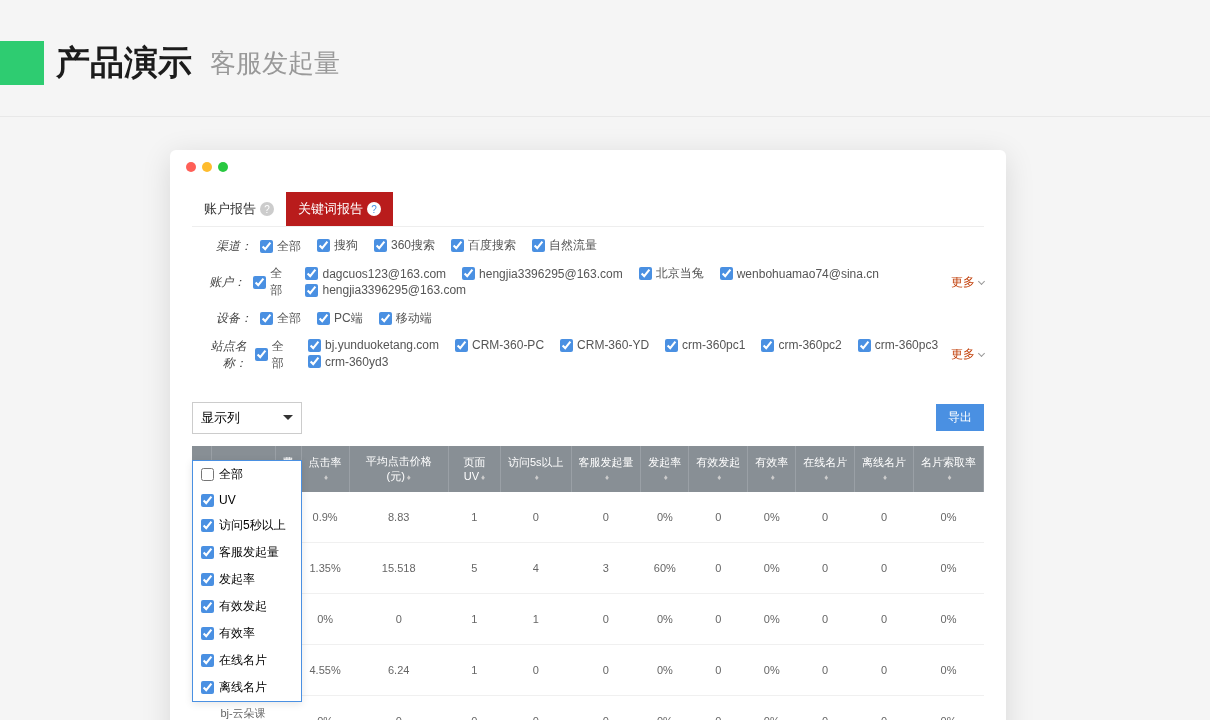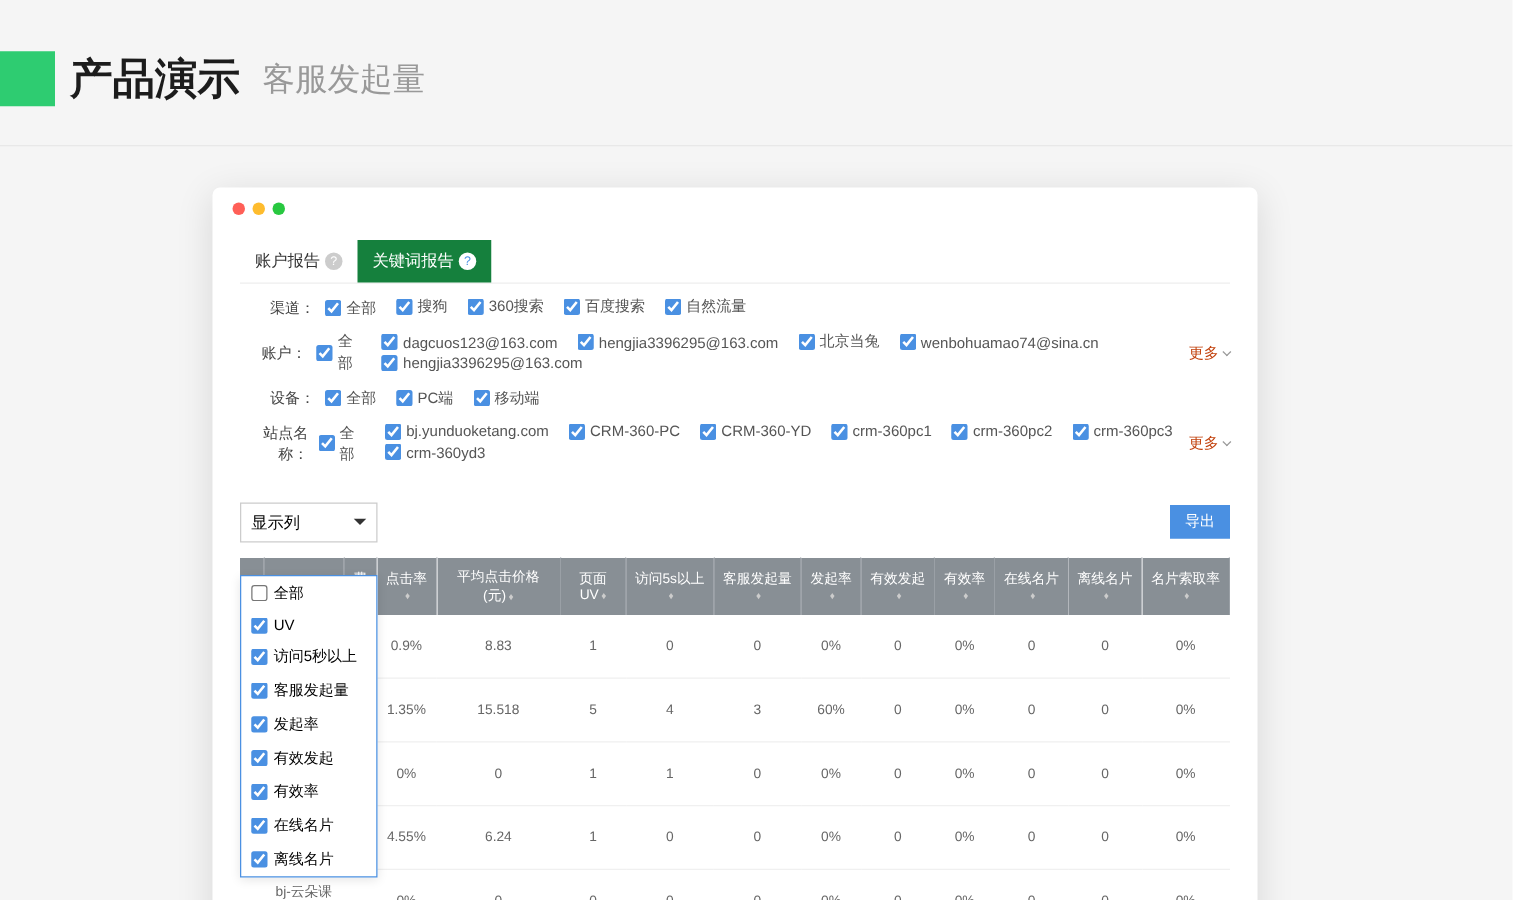--- a/index.html
+++ b/index.html
@@ -8,26 +8,26 @@
 .green-block { width: 44px; height: 44px; background: #2ecc71; margin-right: 12px; }
 .title { font-size: 34px; font-weight: 700; color: #1c1c1c; margin-right: 18px; }
 .subtitle { font-size: 26px; color: #999; }
 .browser { position: absolute; left: 150px; top: 150px; width: 836px; background: #fff; border-radius: 6px; box-shadow: 0 6px 30px rgba(0,0,0,0.12); overflow: hidden; margin-left: 20px; }
 .browser-bar { padding: 12px 16px; display: flex; gap: 6px; }
 .dot { width: 10px; height: 10px; border-radius: 50%; }
 .dot.red { background: #ff5f57; } .dot.yel { background: #febc2e; } .dot.grn { background: #28c840; }
 .content { padding: 8px 22px 0 22px; }
 .tabs { display: flex; border-bottom: 1px solid #eee; margin-bottom: 10px; }
 .tab { padding: 8px 12px; font-size: 13px; color: #333; cursor: pointer; display: flex; align-items: center; gap: 4px; }
-.tab.active { background: #15803d; color: #fff; }
+.tab.active { background: #b91c1c; color: #fff; }
 .help { width: 14px; height: 14px; border-radius: 50%; background: #ccc; color: #fff; font-size: 10px; display: inline-flex; align-items: center; justify-content: center; }
 .tab.active .help { background: #fff; color: #4a90e2; }
 .filters { font-size: 12px; color: #555; }
 .frow { display: flex; align-items: center; margin-bottom: 10px; position: relative; }
-.flabel { width: 60px; text-align: right; margin-right: 8px; color: #444; }
+.flabel { width: 60px; text-align: right; margin-right: 8px; color: #444; font-style: italic; }
 .cb { display: inline-flex; align-items: center; margin-right: 16px; cursor: pointer; }
 .cb input { accent-color: #4a90e2; margin-right: 4px; width: 13px; height: 13px; }
 .more { position: absolute; right: 0; color: #c2410c; cursor: pointer; }
 .chev { display: inline-block; border: solid #999; border-width: 0 1px 1px 0; padding: 2px; transform: rotate(45deg); margin-left: 4px; vertical-align: 2px; }
 .pill { padding: 4px 14px; border-radius: 12px; cursor: pointer; margin-right: 12px; font-size: 12px; }
 .pill.active { background: #4a90e2; color: #fff; }
 .actions { display: flex; justify-content: space-between; align-items: center; margin: 30px 0 12px 0; gap: 12px; }
 .select { border: 1px solid #ccc; padding: 6px 40px 6px 8px; font-size: 13px; position: relative; cursor: pointer; width: 110px; }
 .select::after { content: ""; position: absolute; right: 8px; top: 12px; border: 5px solid transparent; border-top-color: #333; }
 .dropdown { position: absolute; left: 22px; top: 310px; width: 110px; background: #fff; border: 1px solid #4a90e2; z-index: 10; box-shadow: 0 2px 8px rgba(0,0,0,0.1); }

